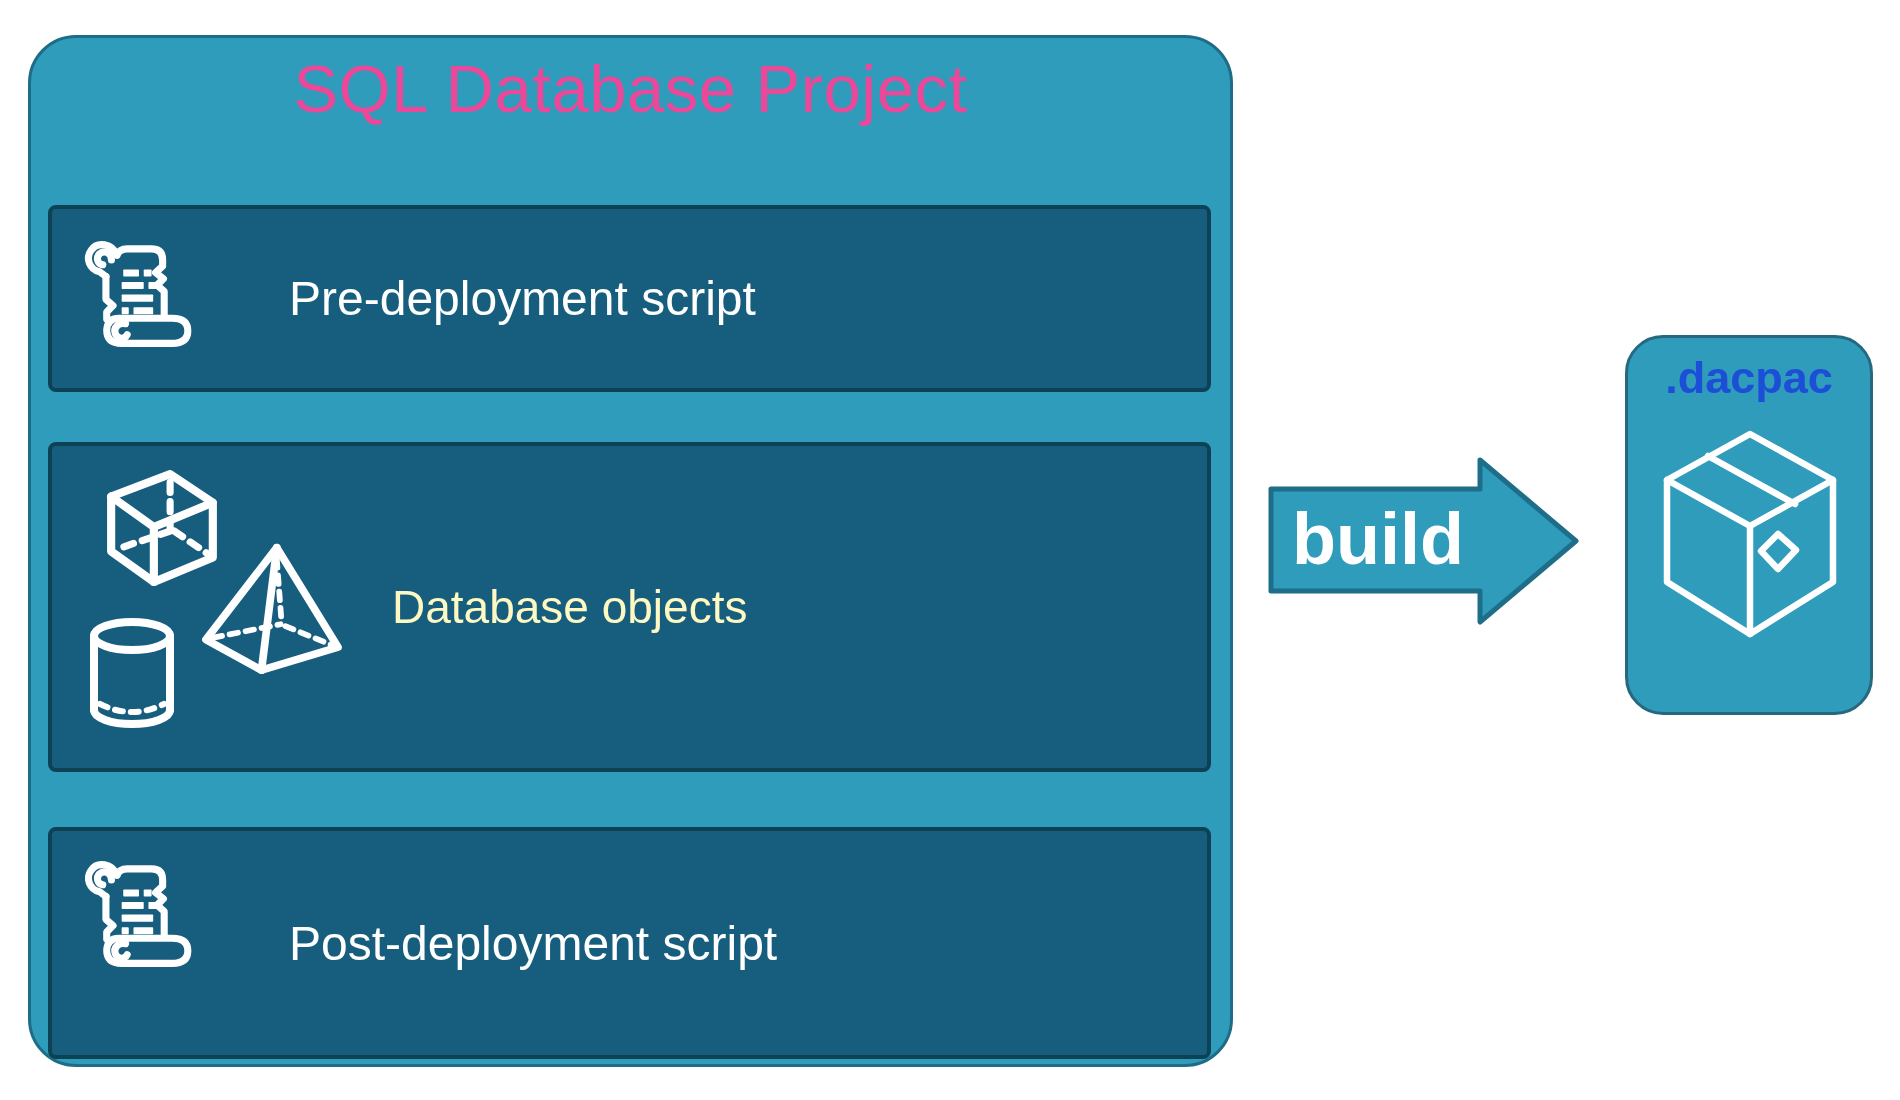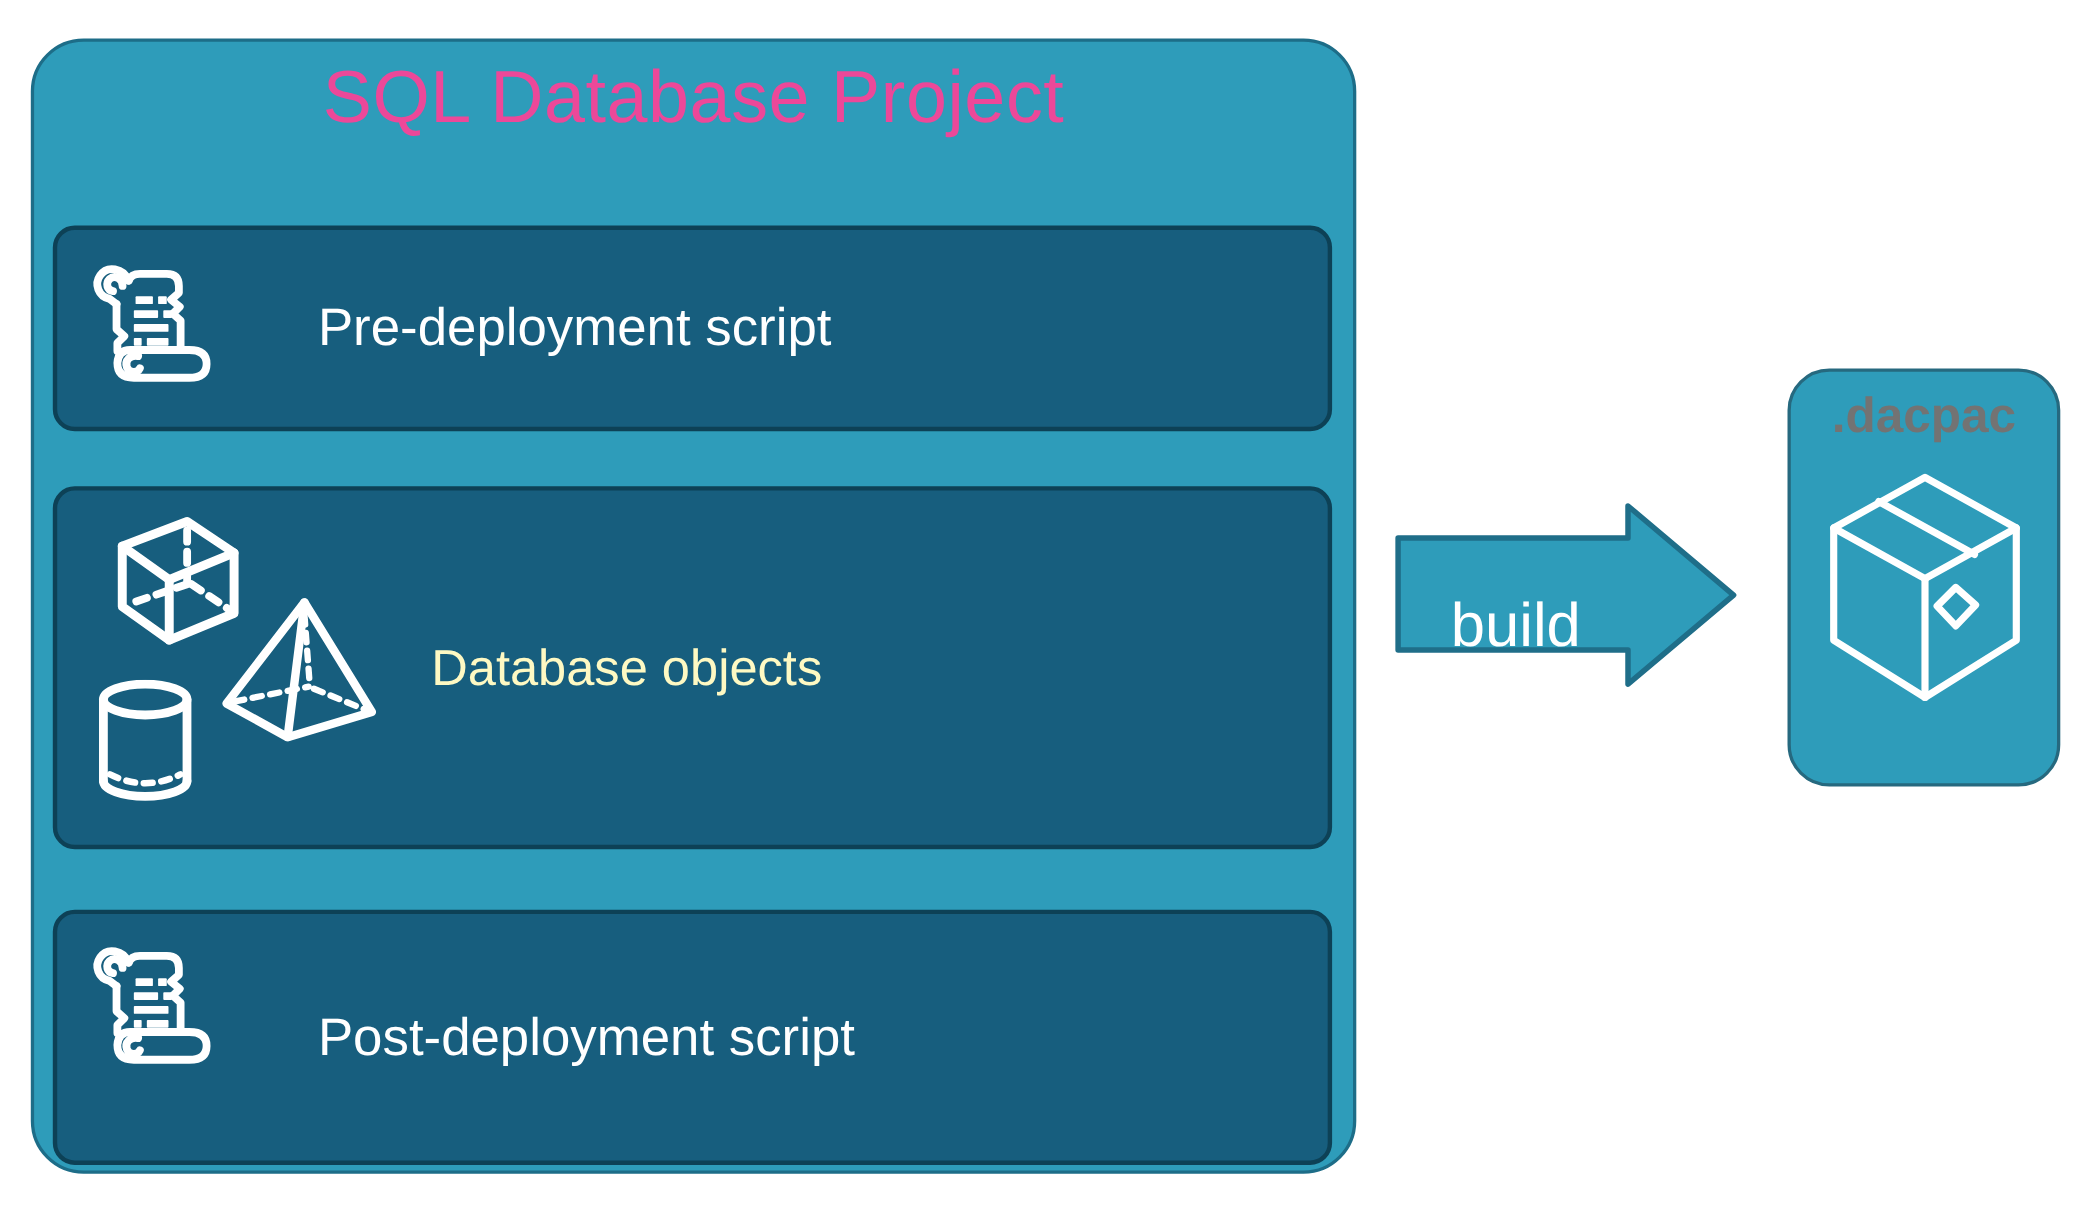--- a/index.html
+++ b/index.html
@@ -32,21 +32,21 @@
     letter-spacing: 0.5px;
     line-height: 1.1;
   }
   
   .sub-panel {
     position: absolute;
     left: 48px;
     width: 1163px;
     background: #175e7e;
     border: 4px solid #0d4156;
-    border-radius: 20px;
+    border-radius: 8px;
     box-sizing: border-box;
   }
   .panel-pre  { top: 205px; height: 187px; }
   .panel-obj  { top: 442px; height: 330px; }
   .panel-post { top: 827px; height: 232px; }
   .panel-label {
     position: absolute;
     left: 237px; 
     top: 0; height: 100%;
     display: flex;
@@ -83,40 +83,39 @@
   }
   .build-arrow svg { display: block; width: 100%; height: 100%; }
   .build-label {
     position: absolute;
     left: 1272px; top: 488px;
     width: 212px; height: 102px;
     display: flex;
     align-items: center;
     justify-content: center;
     color: #ffffff;
-    font-size: 56px;
-    font-weight: 400;
-    margin-top: 28px;
+    font-size: 72px;
+    font-weight: 700;
   }
   
   .dacpac-card {
     position: absolute;
     left: 1625px; top: 335px;
     width: 248px; height: 380px;
     background: #2e9cba;
     border: 3px solid #26697f;
     border-radius: 38px;
     box-sizing: border-box;
   }
   .dacpac-label {
     position: absolute;
     left: 1625px; top: 352px;
     width: 248px;
     text-align: center;
-    color: #737373;
+    color: #1d4ed8;
     font-size: 45px;
     font-weight: 700;
   }
   .package-icon { left: 1661px; top: 428px; width: 178px; height: 212px; }
 </style>
 </head>
 <body>
 
 <div class="canvas">
 

